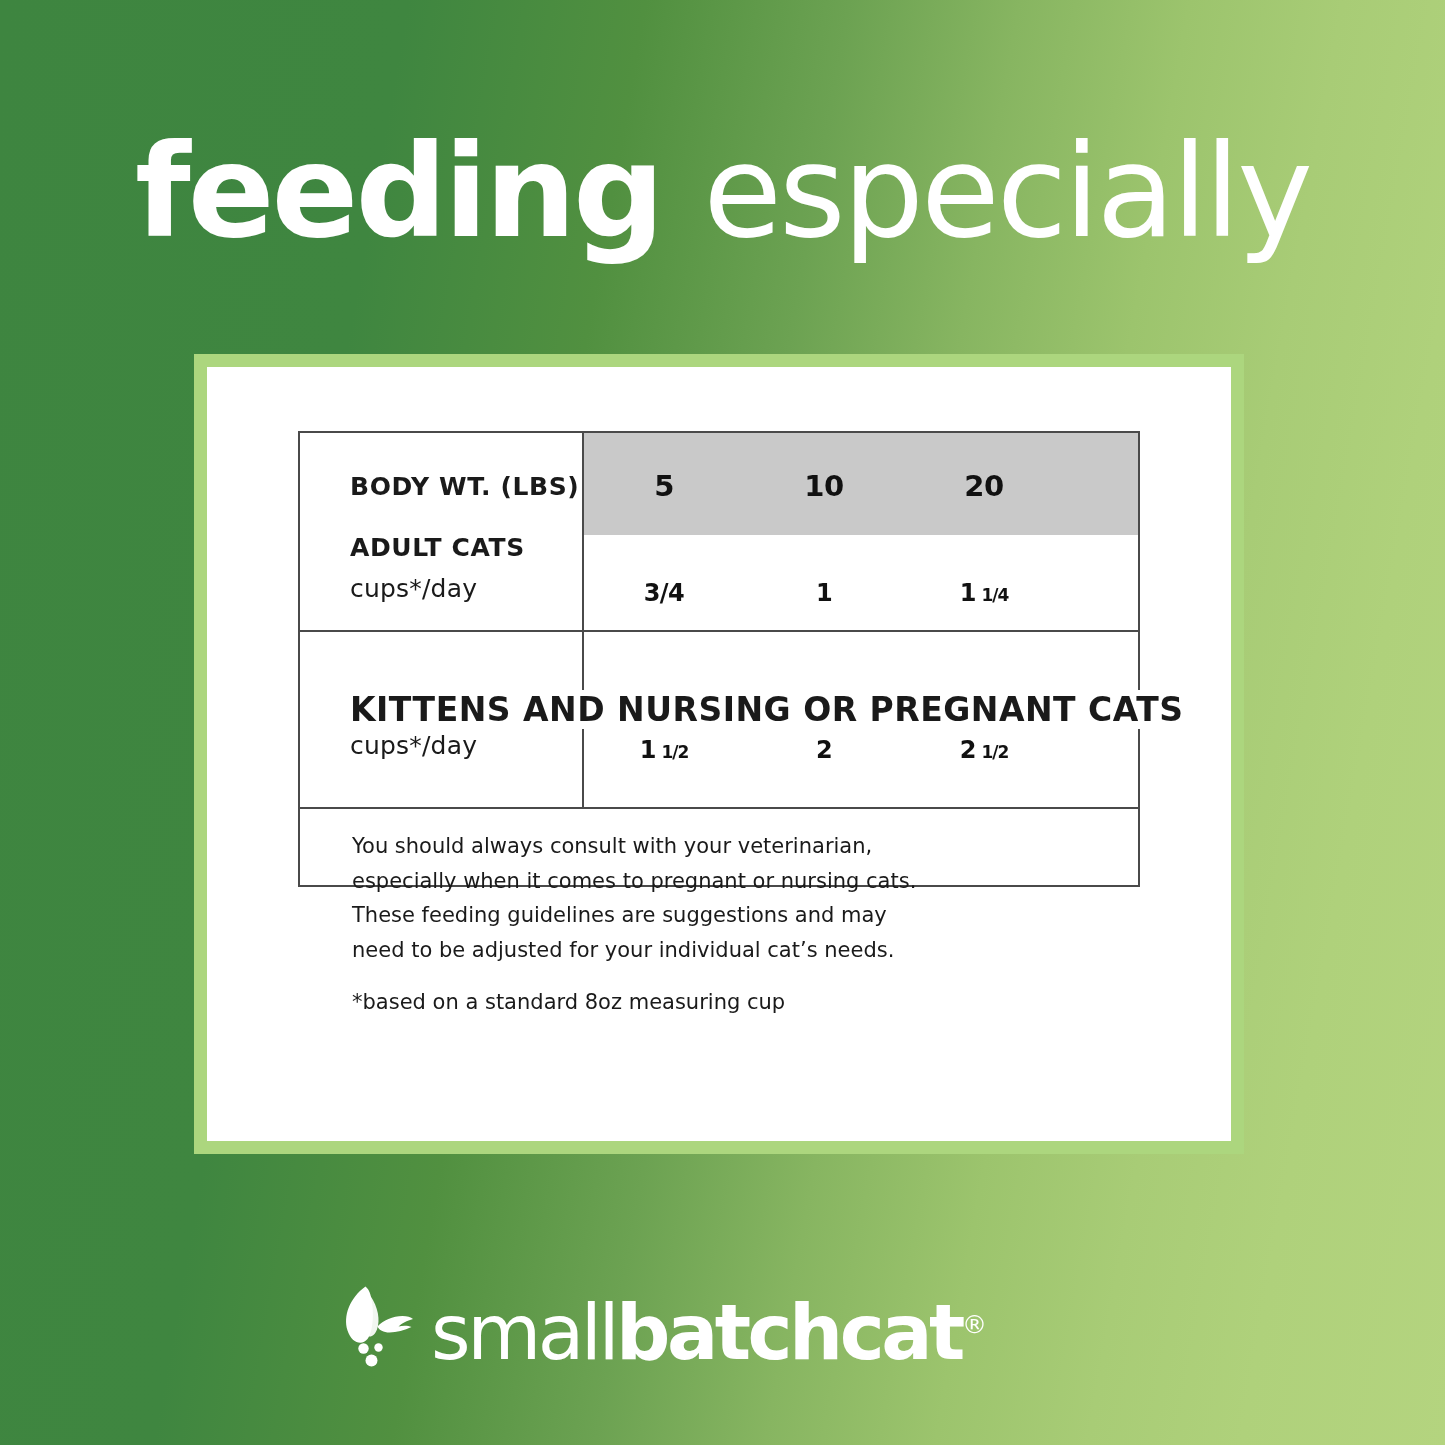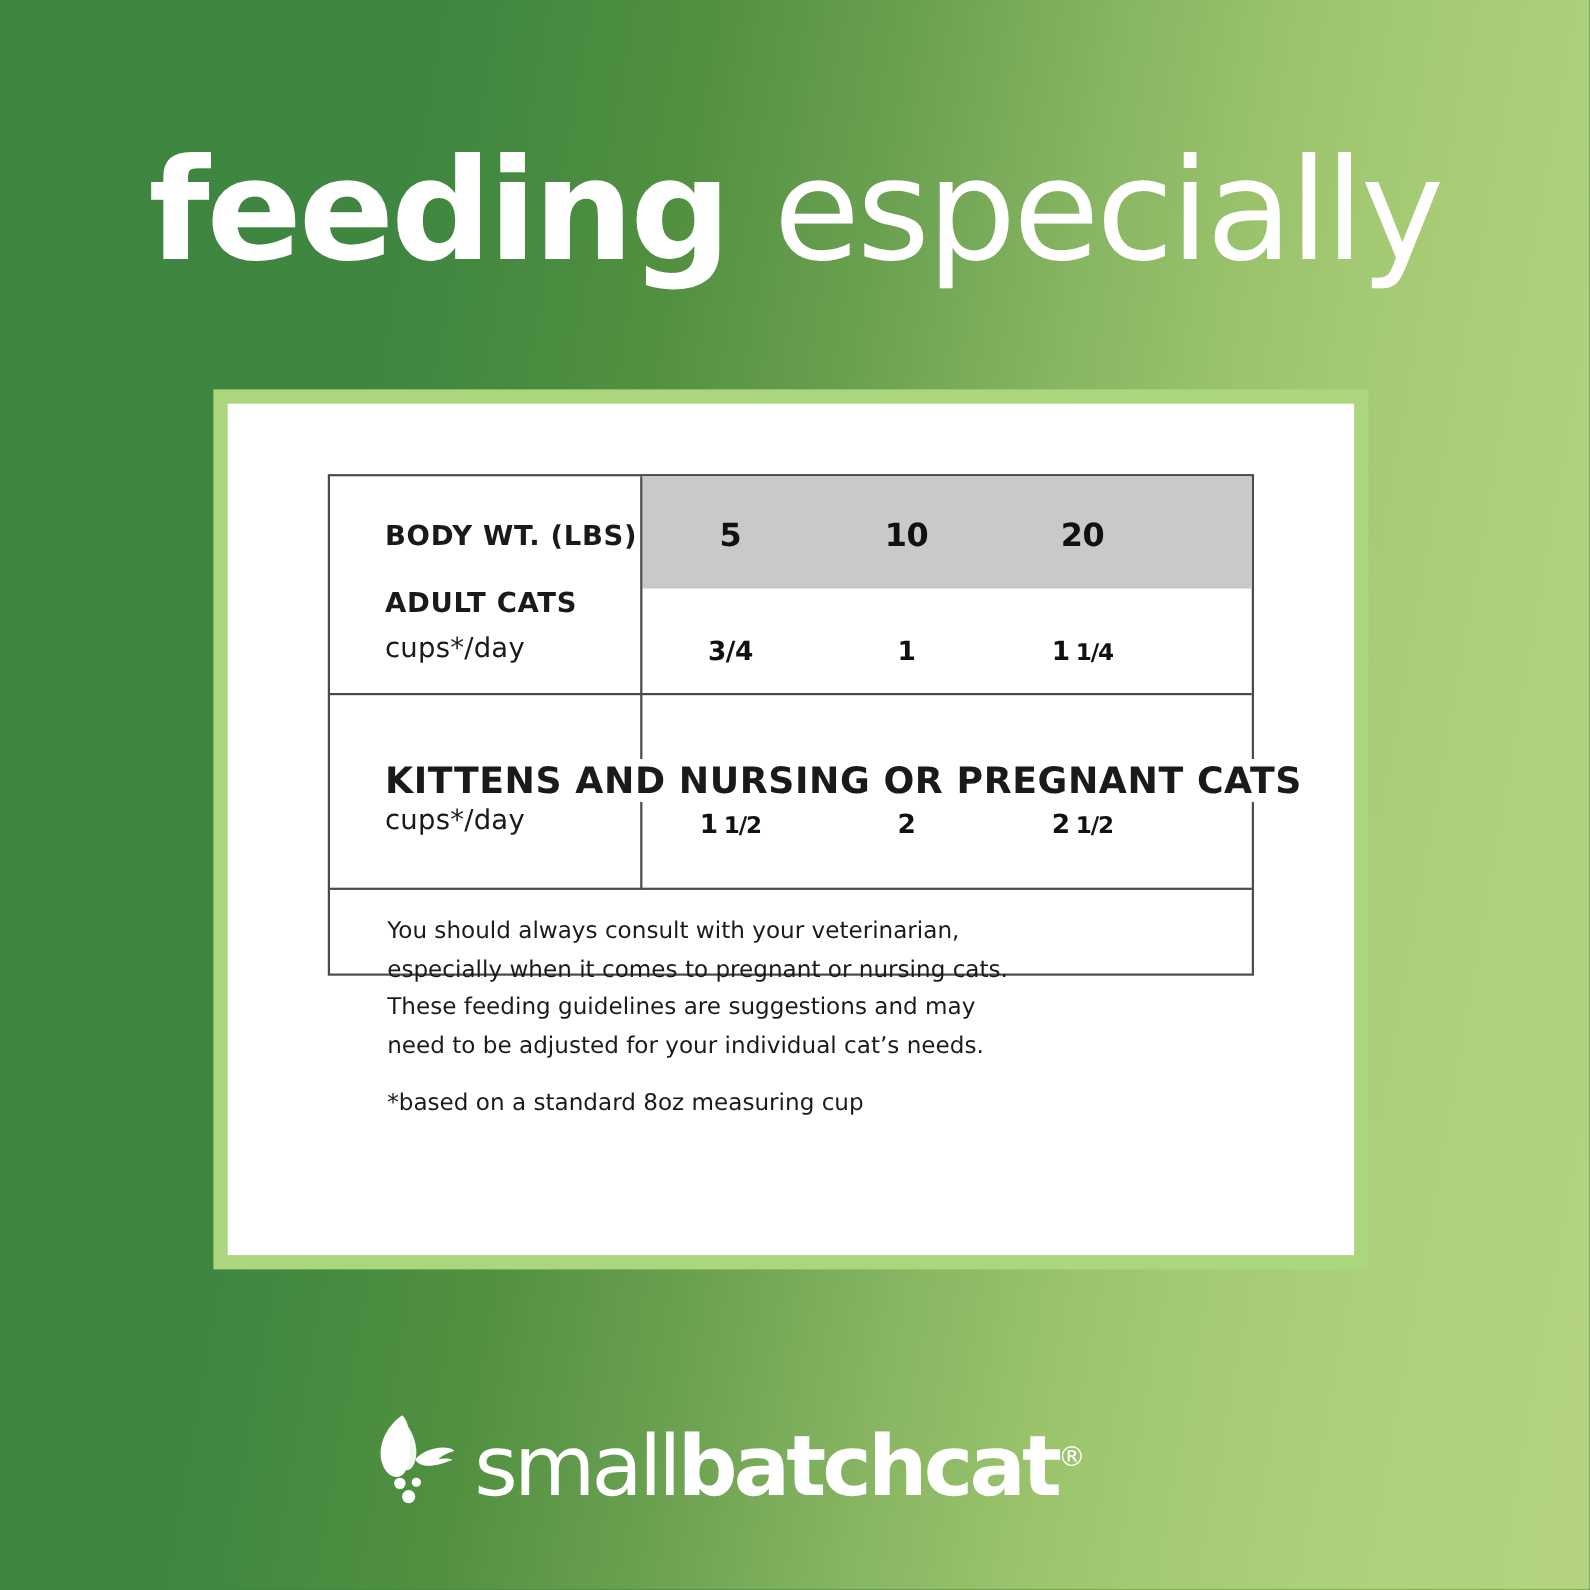--- a/index.html
+++ b/index.html
@@ -137,21 +137,21 @@
     font-weight: 700;
     font-size: 29px;
     letter-spacing: -0.5px;
   }
   .num-val {
     font-weight: 700;
     font-size: 30px;
     letter-spacing: -0.5px;
   }
   .num-val .whole { font-size: 24px; font-weight: 700; }
-  .num-val .frac  { font-size: 21px; font-weight: 700; letter-spacing: -1px; }
+  .num-val .frac  { font-size: 17px; font-weight: 700; letter-spacing: -1px; }
 
   
   .col1 { left: 284px; width: 160px; }
   .col2 { left: 444px; width: 160px; }
   .col3 { left: 604px; width: 160px; }
 
   
   .span-lbl {
     position: absolute;
     left: 50px;

